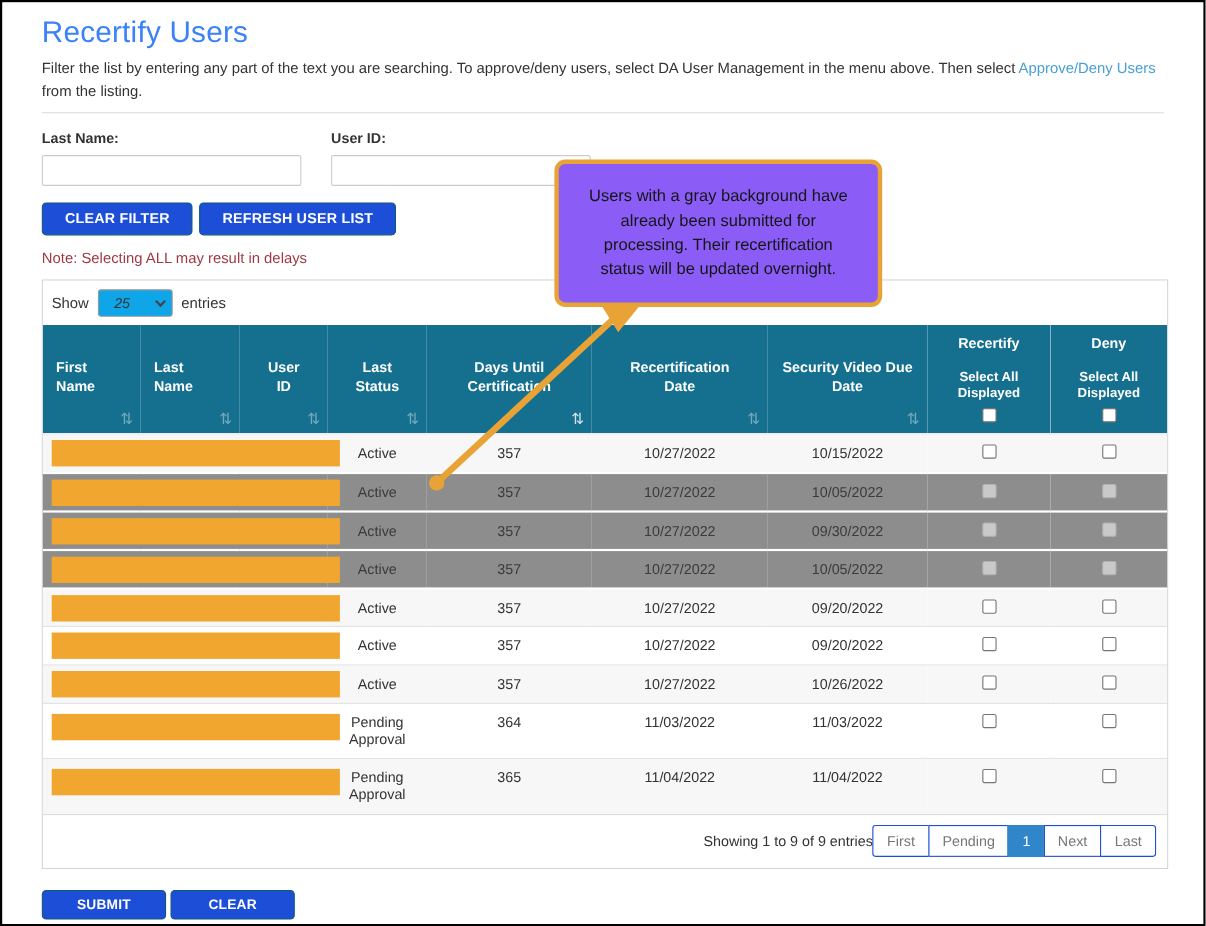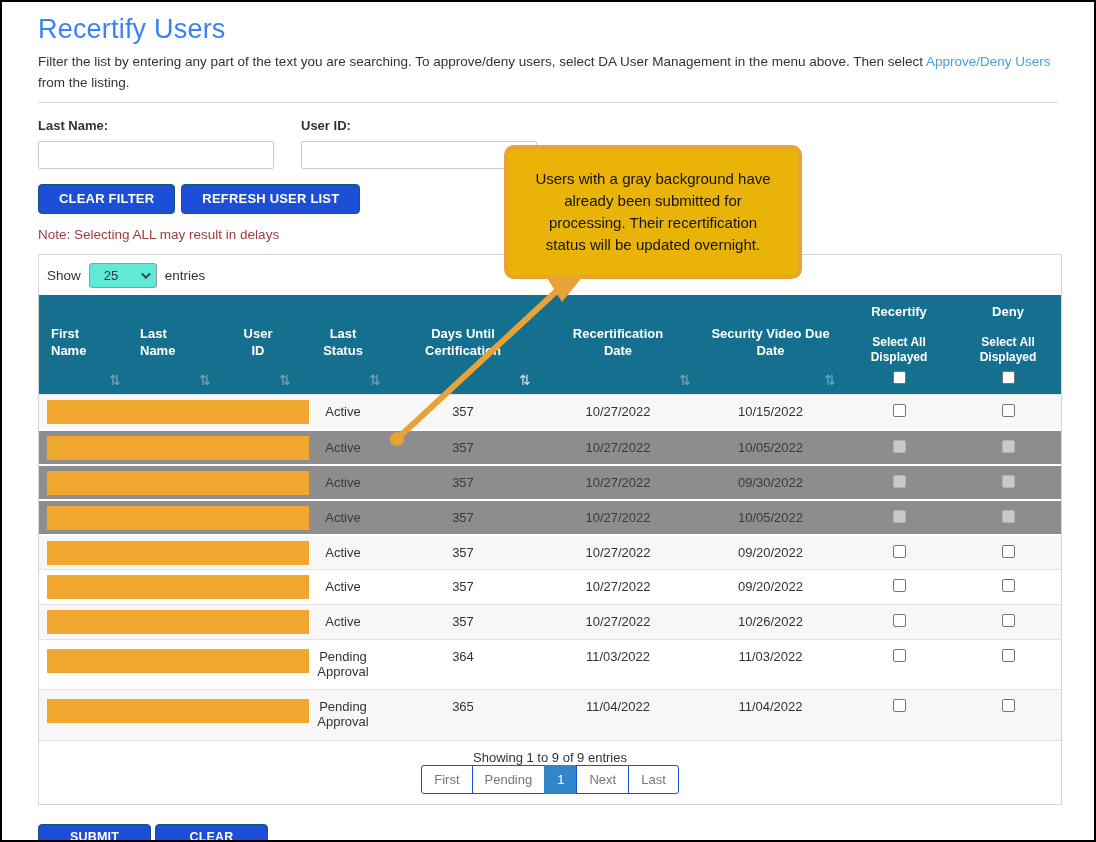--- a/index.html
+++ b/index.html
@@ -38,21 +38,21 @@
   .actions-row { margin-top: 15px; display: flex; gap: 6px; }
   .note { margin-top: 13px; font-size: 13.5px; color: #9f3a44; }
 
   
   .table-wrapper { margin-top: 12px; width: 1024px; border: 1px solid #d6d6d6; background: #fff; }
   .controls-bar { display: flex; align-items: center; padding: 8px 8px 7px 8px; font-size: 13.5px; color: #333; }
   .select-box {
     display: inline-flex; align-items: center; justify-content: space-between;
     width: 68px; height: 25px; margin: 0 8px;
     border: 1px solid #999; border-radius: 3px;
-    padding: 0 8px 0 14px; font-size: 13px; color: #333; cursor: pointer; background:#5eead4;
+    padding: 0 8px 0 14px; font-size: 13px; color: #333; cursor: pointer; background:#0ea5e9;font-style:italic;
   }
   .chevron { width: 7px; height: 7px; border-right: 2px solid #444; border-bottom: 2px solid #444; transform: rotate(45deg) translateY(-2px); }
 
   table.user-table { width: 100%; border-collapse: collapse; table-layout: fixed; }
   thead th {
     background: #15708f; color: #fff;
     font-size: 13px; font-weight: bold; line-height: 17px;
     height: 100px; vertical-align: top; position: relative; text-align: center; padding-top: 30px;
   }
   thead th.th-left { text-align: left; padding-left: 12px; }
@@ -81,39 +81,39 @@
   tbody td { font-size: 13px; color: #333; vertical-align: top; padding-top: 9px; text-align: center; border-top: 1px solid #e3e3e3; }
   tbody tr { height: 35px; background: #fff; }
   tbody tr.tall { height: 50px; }
   tbody tr.stripe { background: #f7f7f7; }
   tbody tr.submitted { background: #8d8d8d; }
   tbody tr.submitted td { color: #3b3b3b; border-top: 2px solid #fff; border-bottom: 2px solid #fff; }
   td.name-cell { padding: 5px 0 0 0; text-align: left; }
   .redact-bar { margin-left: 8px; width: 262px; height: 24px; background: #f0a62f; }
   tr.tall td.name-cell { padding-top: 9px; }
 
-  .table-footer { display: flex; justify-content: flex-end; align-items: center; padding: 9px 10px 10px 10px; border-top: 1px solid #ddd; flex-direction: column; }
+  .table-footer { display: flex; justify-content: flex-end; align-items: center; padding: 9px 10px 10px 10px; border-top: 1px solid #ddd; }
   .summary { font-size: 13px; color: #333; }
   .pagination { display: inline-flex; }
   .page-btn {
     font-size: 13px; color: #777; background: #fff;
     border: 1px solid #1d4ed8; padding: 6px 12px; margin-left: -1px; cursor: pointer; text-decoration: none;
   }
   .page-btn:first-child { border-radius: 3px 0 0 3px; margin-left: 0; }
   .page-btn:last-child { border-radius: 0 3px 3px 0; }
   .page-btn.active { background: #3086c8; border-color: #3086c8; color: #fff; }
 
   .bottom-actions { margin-top: 19px; display: flex; gap: 4px; }
   .bottom-actions .btn-teal { min-width: 113px; height: 27px; line-height: 25px; font-size: 12.5px; }
 
   
   .overlay-svg { position: absolute; left: 0; top: 0; width: 1096px; height: 842px; z-index: 4; pointer-events: none; }
   .callout {
     position: absolute; left: 502px; top: 143px; width: 298px; height: 134px; z-index: 5;
-    background: #eab308; border: 4px solid #e9a235; border-radius: 10px;
+    background: #8b5cf6; border: 4px solid #e9a235; border-radius: 10px;
     display: flex; align-items: center; justify-content: center; text-align: center;
     font-size: 15px; line-height: 22px; color: #151515; padding: 6px 24px;
   }
 </style>
 </head>
 <body>
 
 <div class="page">
 
   <h1 class="page-title">Recertify Users</h1>

